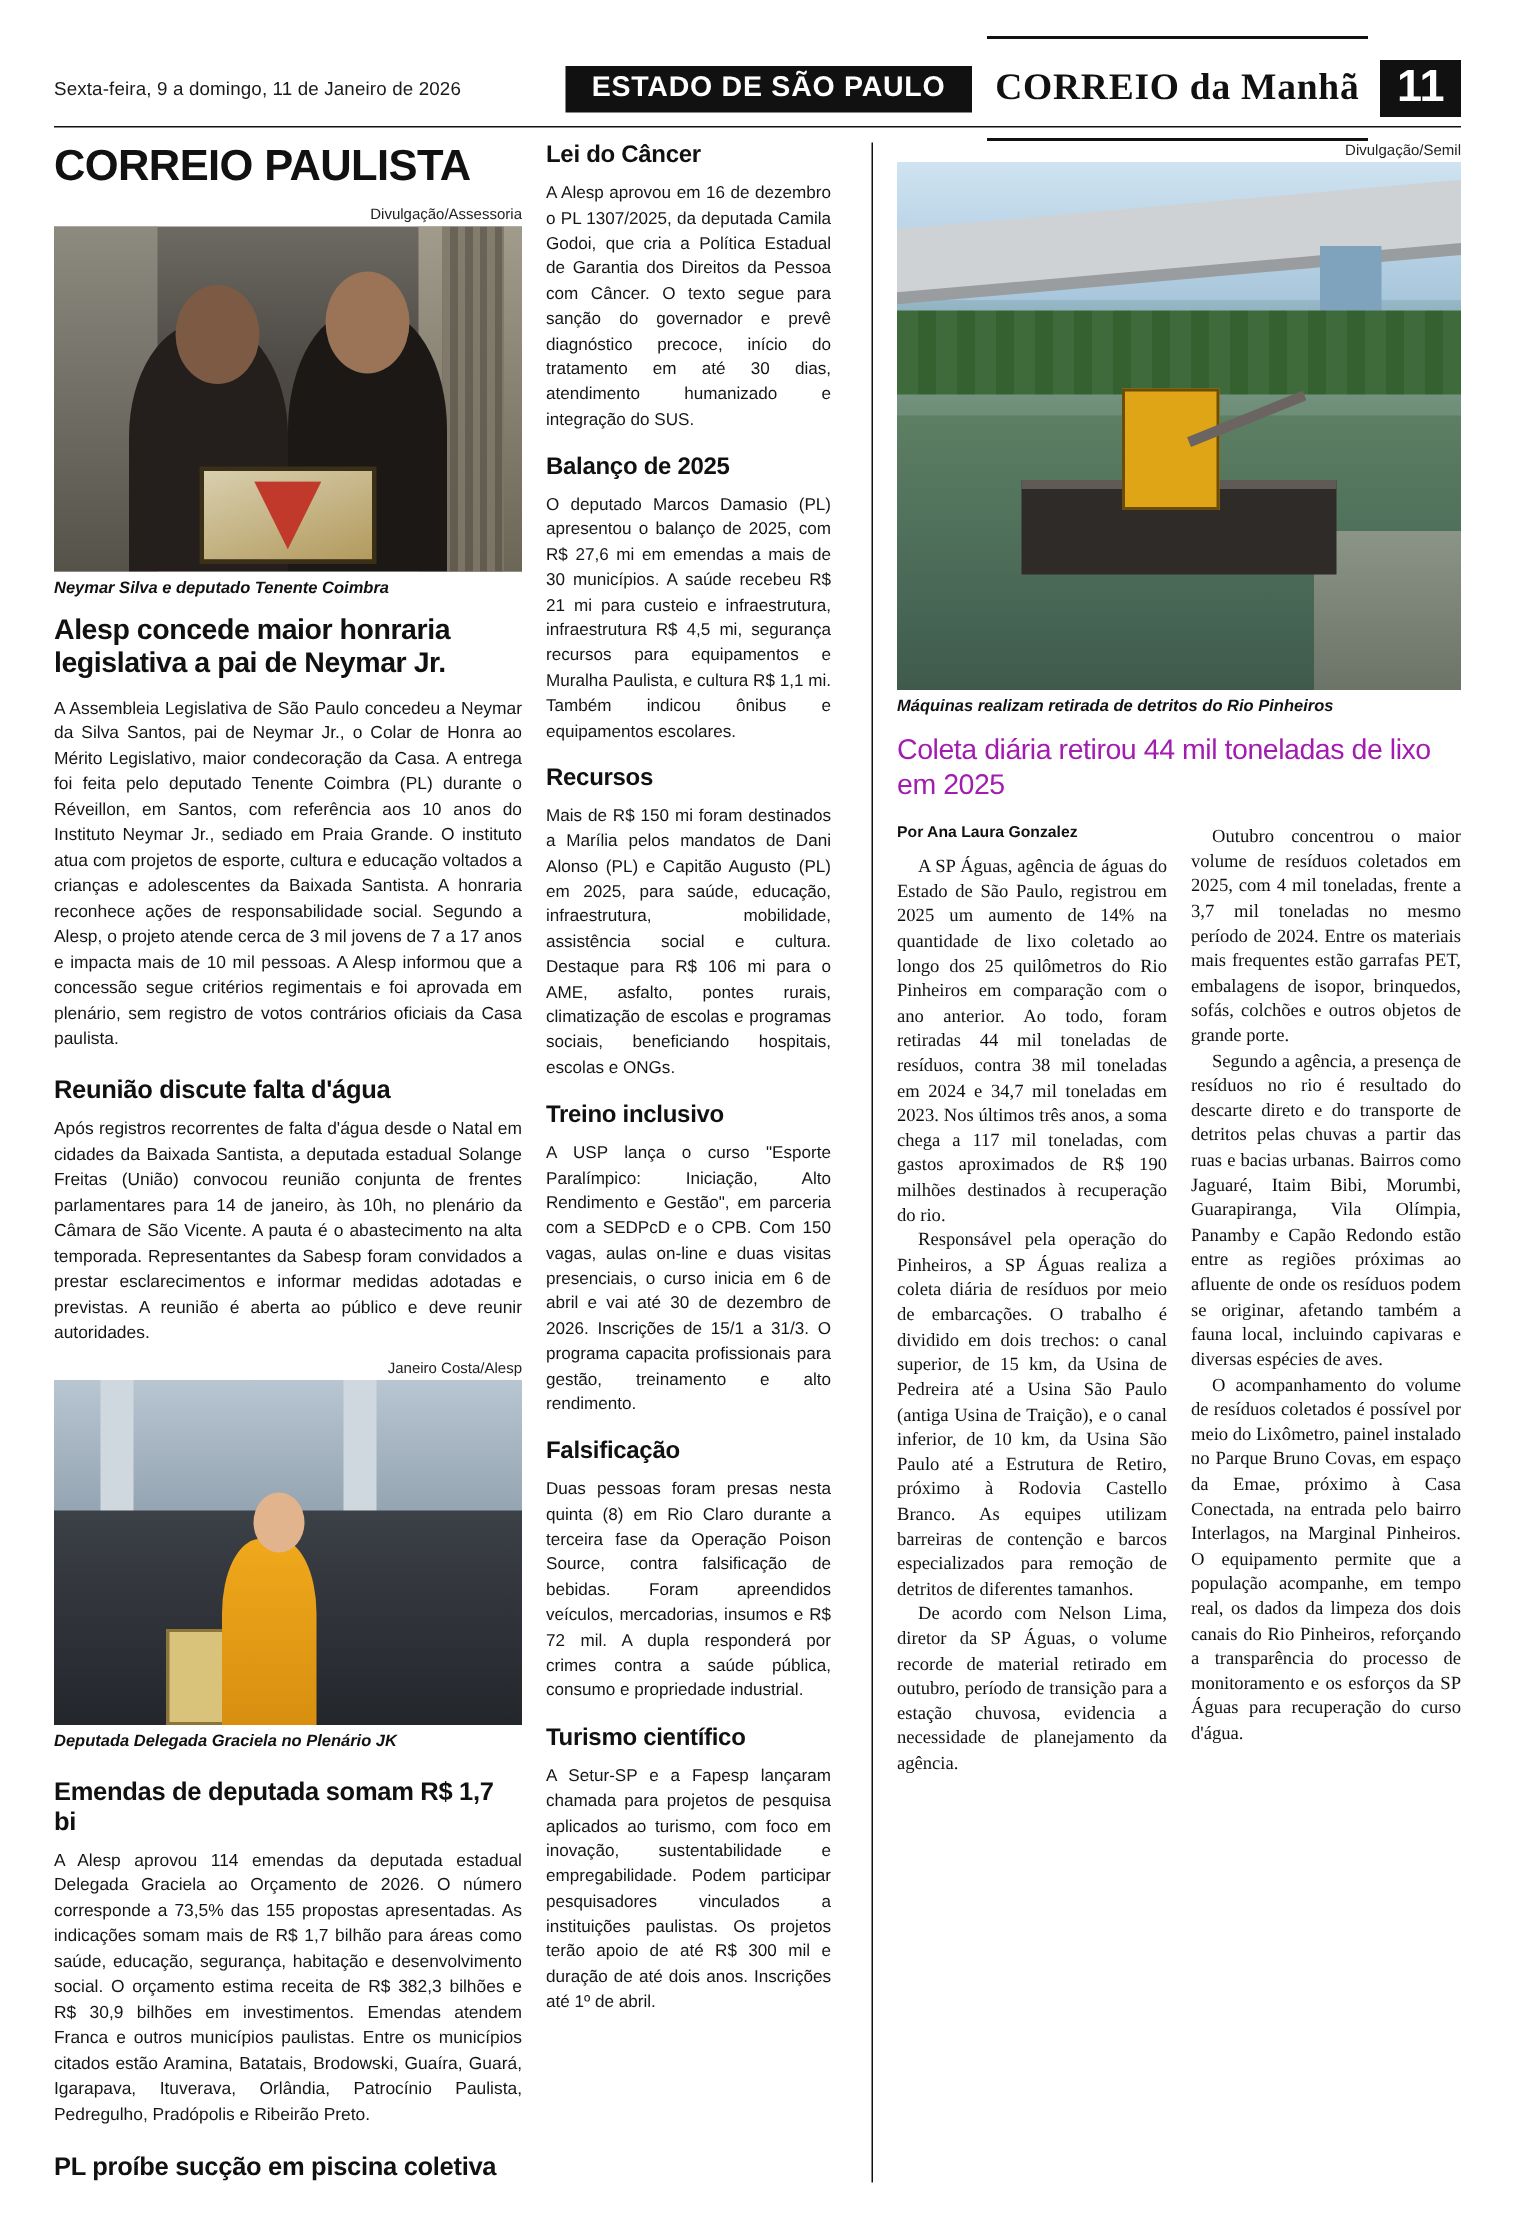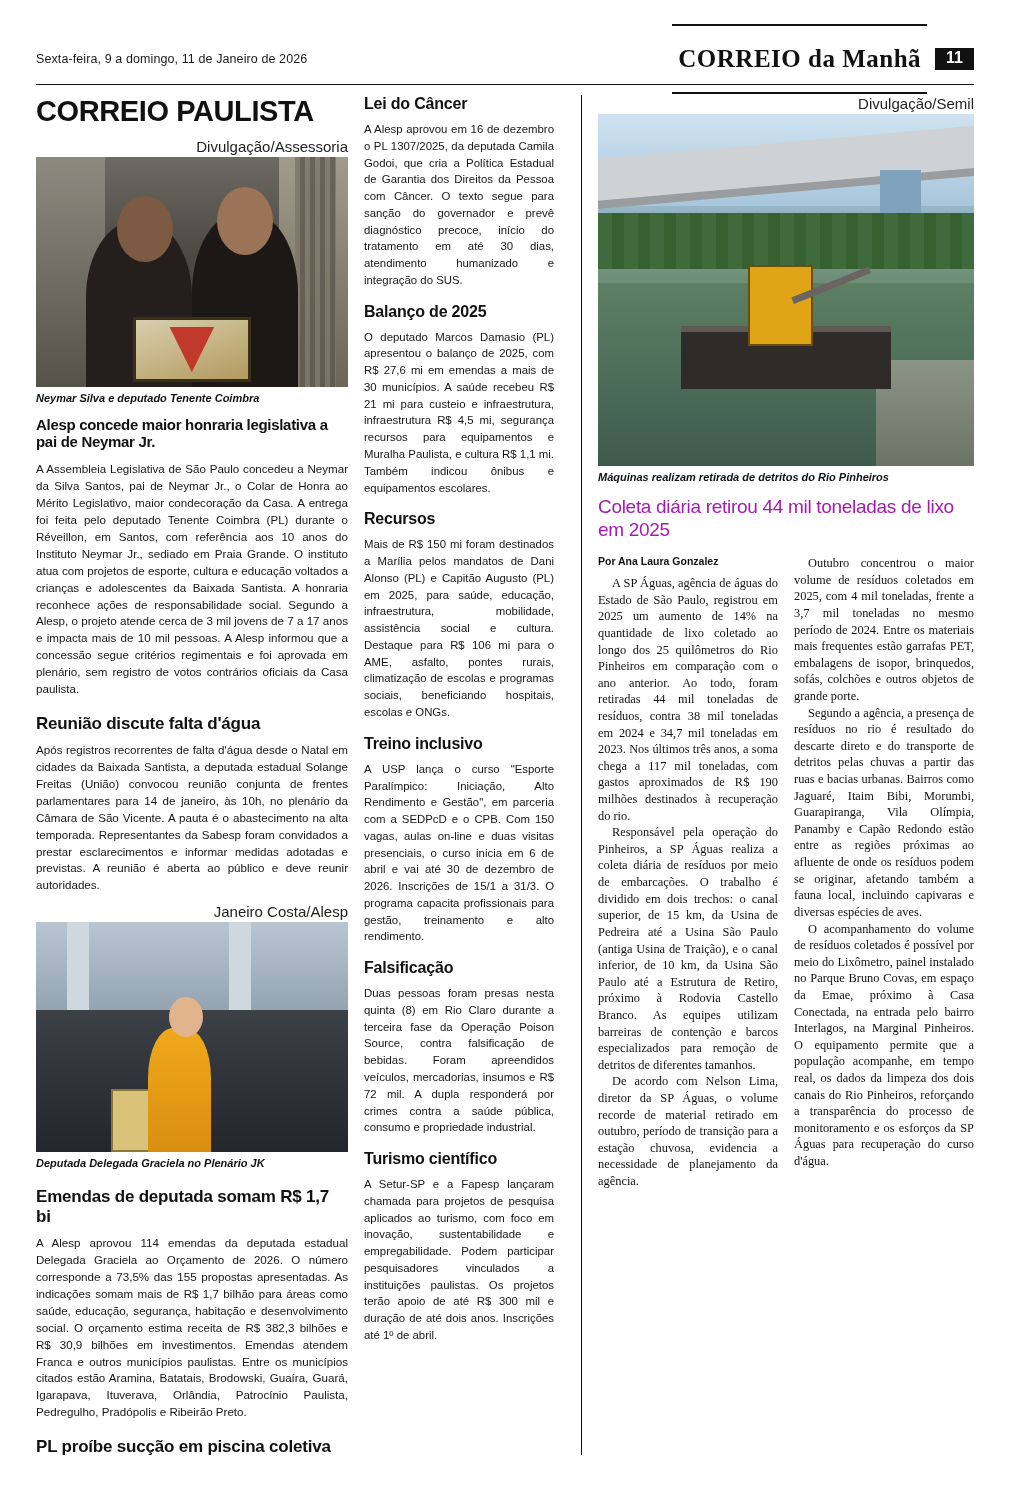--- a/index.html
+++ b/index.html
@@ -57,21 +57,21 @@
     font-weight: bold;
     letter-spacing: 0.5px;
     color: #111;
     border-top: 2px solid #111;
     border-bottom: 2px solid #111;
     padding: 19px 6px;
   }
   .page-number {
     background: #111;
     color: #fff;
-    font-size: 16px;
+    font-size: 30px;
     font-weight: bold;
     padding: 2px 11px 4px 11px;
     line-height: 1.05;
   }
   .rule-top {
     border-top: 1px solid #111;
     margin-top: 8px;
   }
 
   
@@ -97,35 +97,35 @@
   }
 
   
   .section-title {
     font-size: 29px;
     font-weight: bold;
     letter-spacing: -0.4px;
     margin: 0 0 10px 0;
   }
   .photo-credit {
-    font-size: 15px;
+    font-size: 10px;
     text-align: right;
     color: #222;
     margin-bottom: 2px;
   }
   .caption {
     font-size: 11px;
     font-style: italic;
     font-weight: bold;
     color: #111;
     margin: 5px 0 10px 0;
     line-height: 1.25;
   }
   .headline {
-    font-size: 15px;
+    font-size: 19px;
     font-weight: bold;
     line-height: 1.18;
     letter-spacing: -0.3px;
     margin: 0 0 10px 0;
   }
   .subhead {
     font-size: 17px;
     font-weight: bold;
     letter-spacing: -0.2px;
     margin: 16px 0 8px 0;
@@ -306,20 +306,21 @@
   }
   .serif-text + .serif-text { margin-top: 0; }
 </style>
 </head>
 <body>
 
 <div class="page">
 
   <div class="masthead">
     <div class="masthead-date">Sexta-feira, 9 a domingo, 11 de Janeiro de 2026</div>
+    <div class="masthead-center">ESTADO DE SÃO PAULO</div>
     <div class="masthead-right">
       <div class="paper-name">CORREIO da Manhã</div>
       <div class="page-number">11</div>
     </div>
   </div>
   <div class="rule-top"></div>
 
   <div class="content">
 
     <div class="left-zone">

